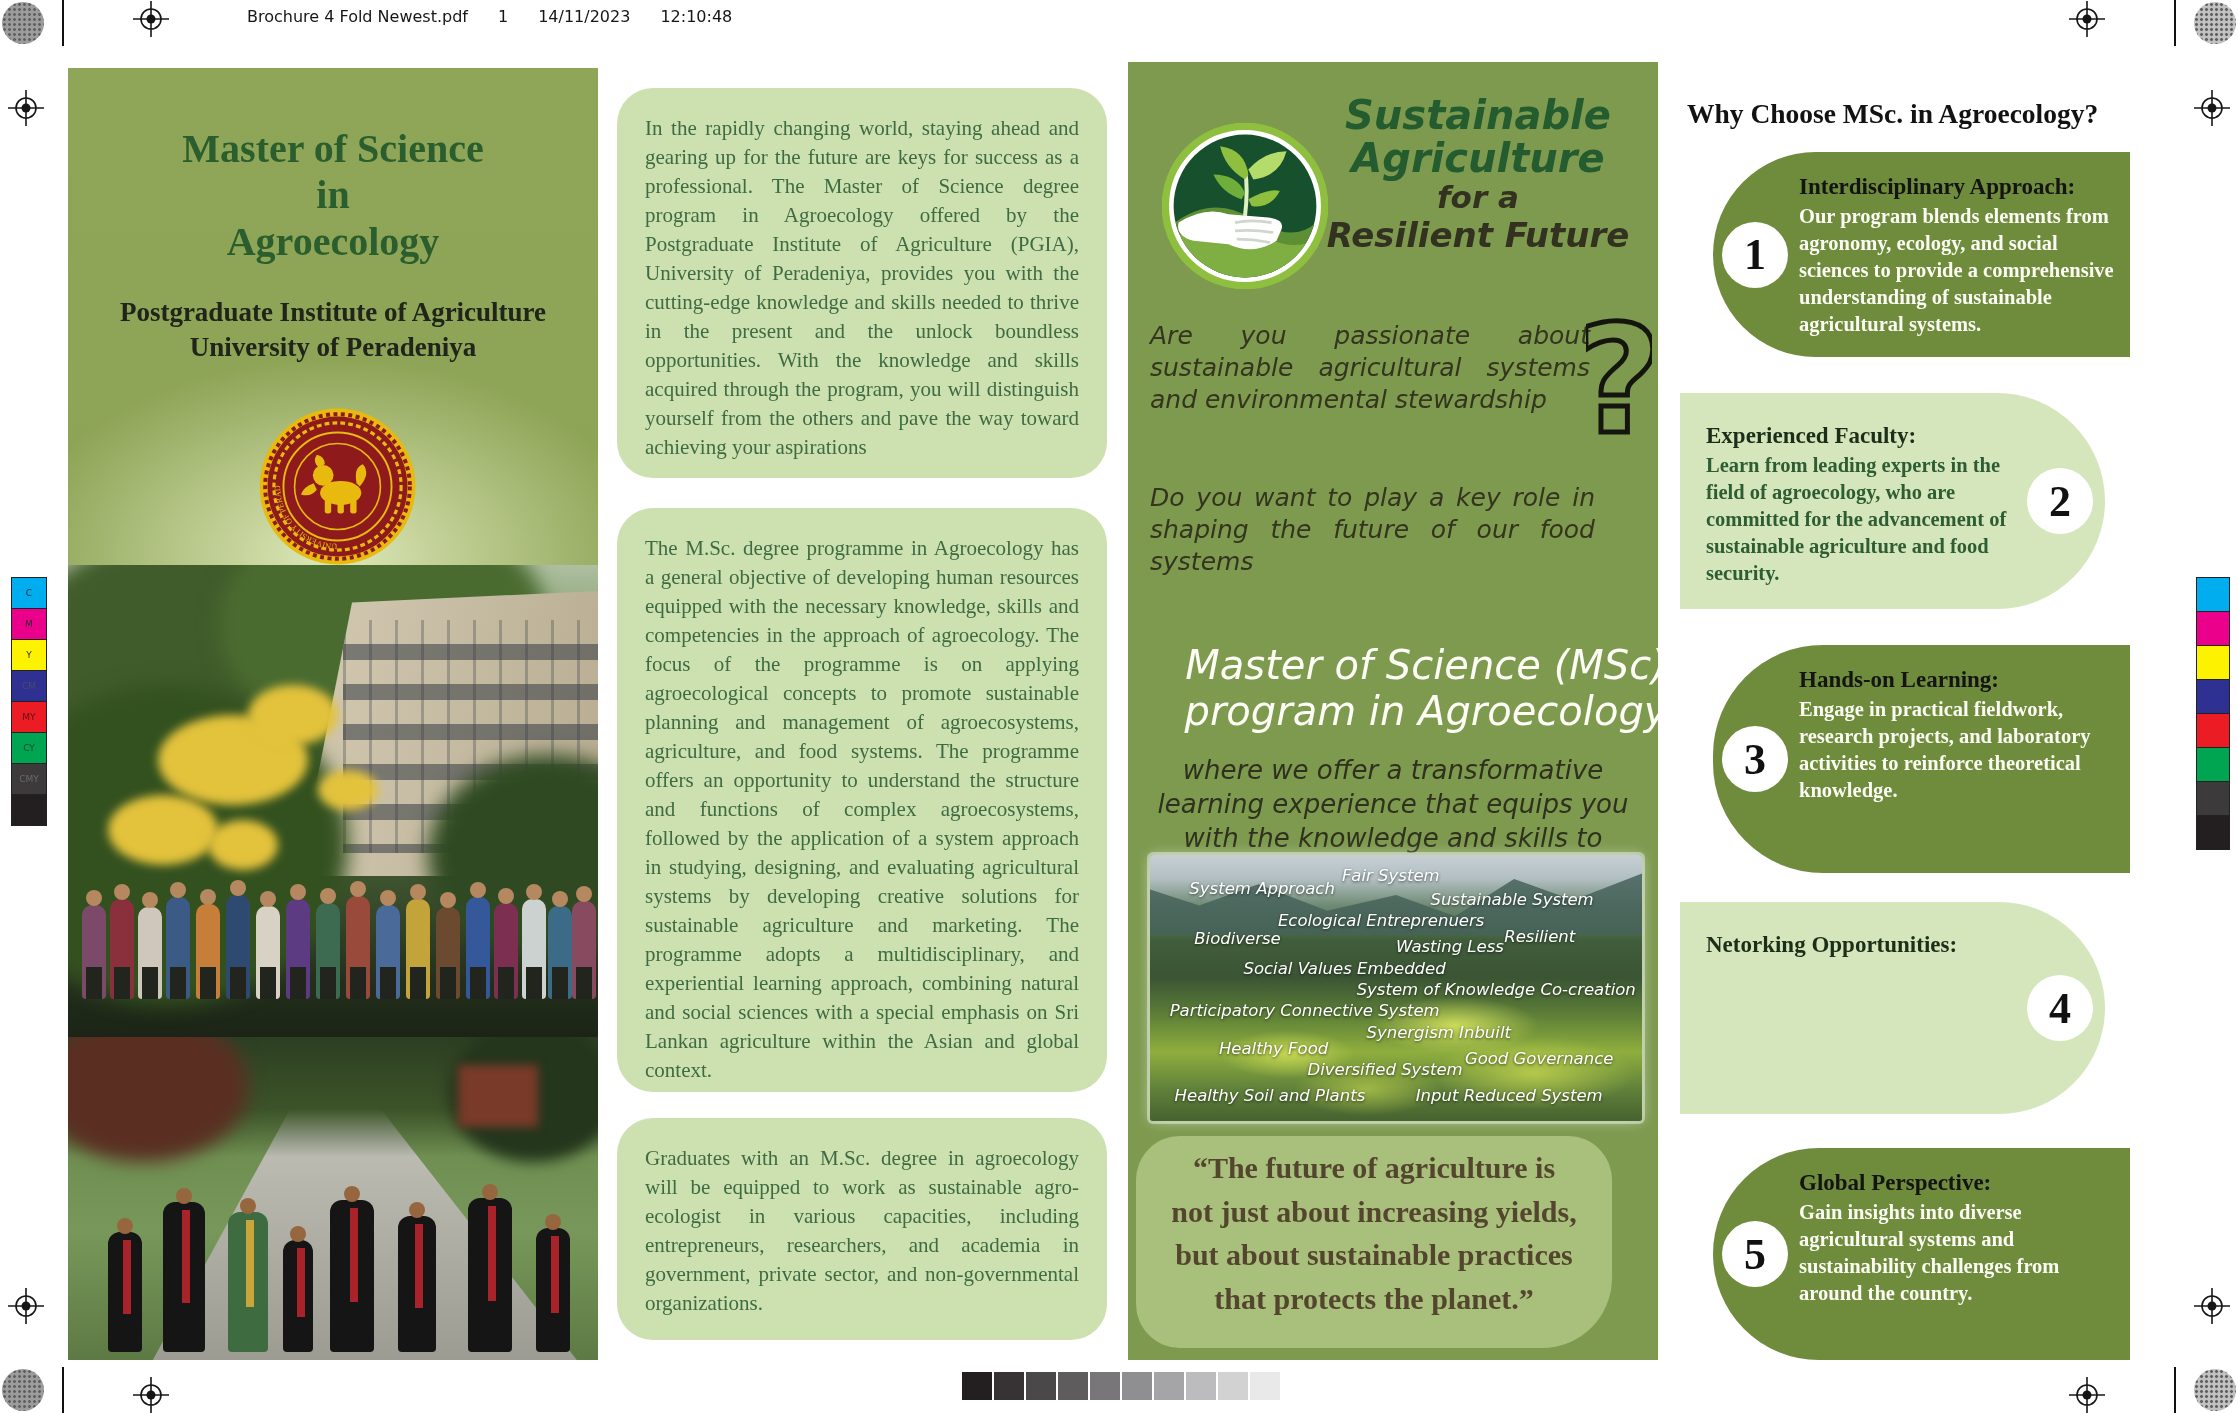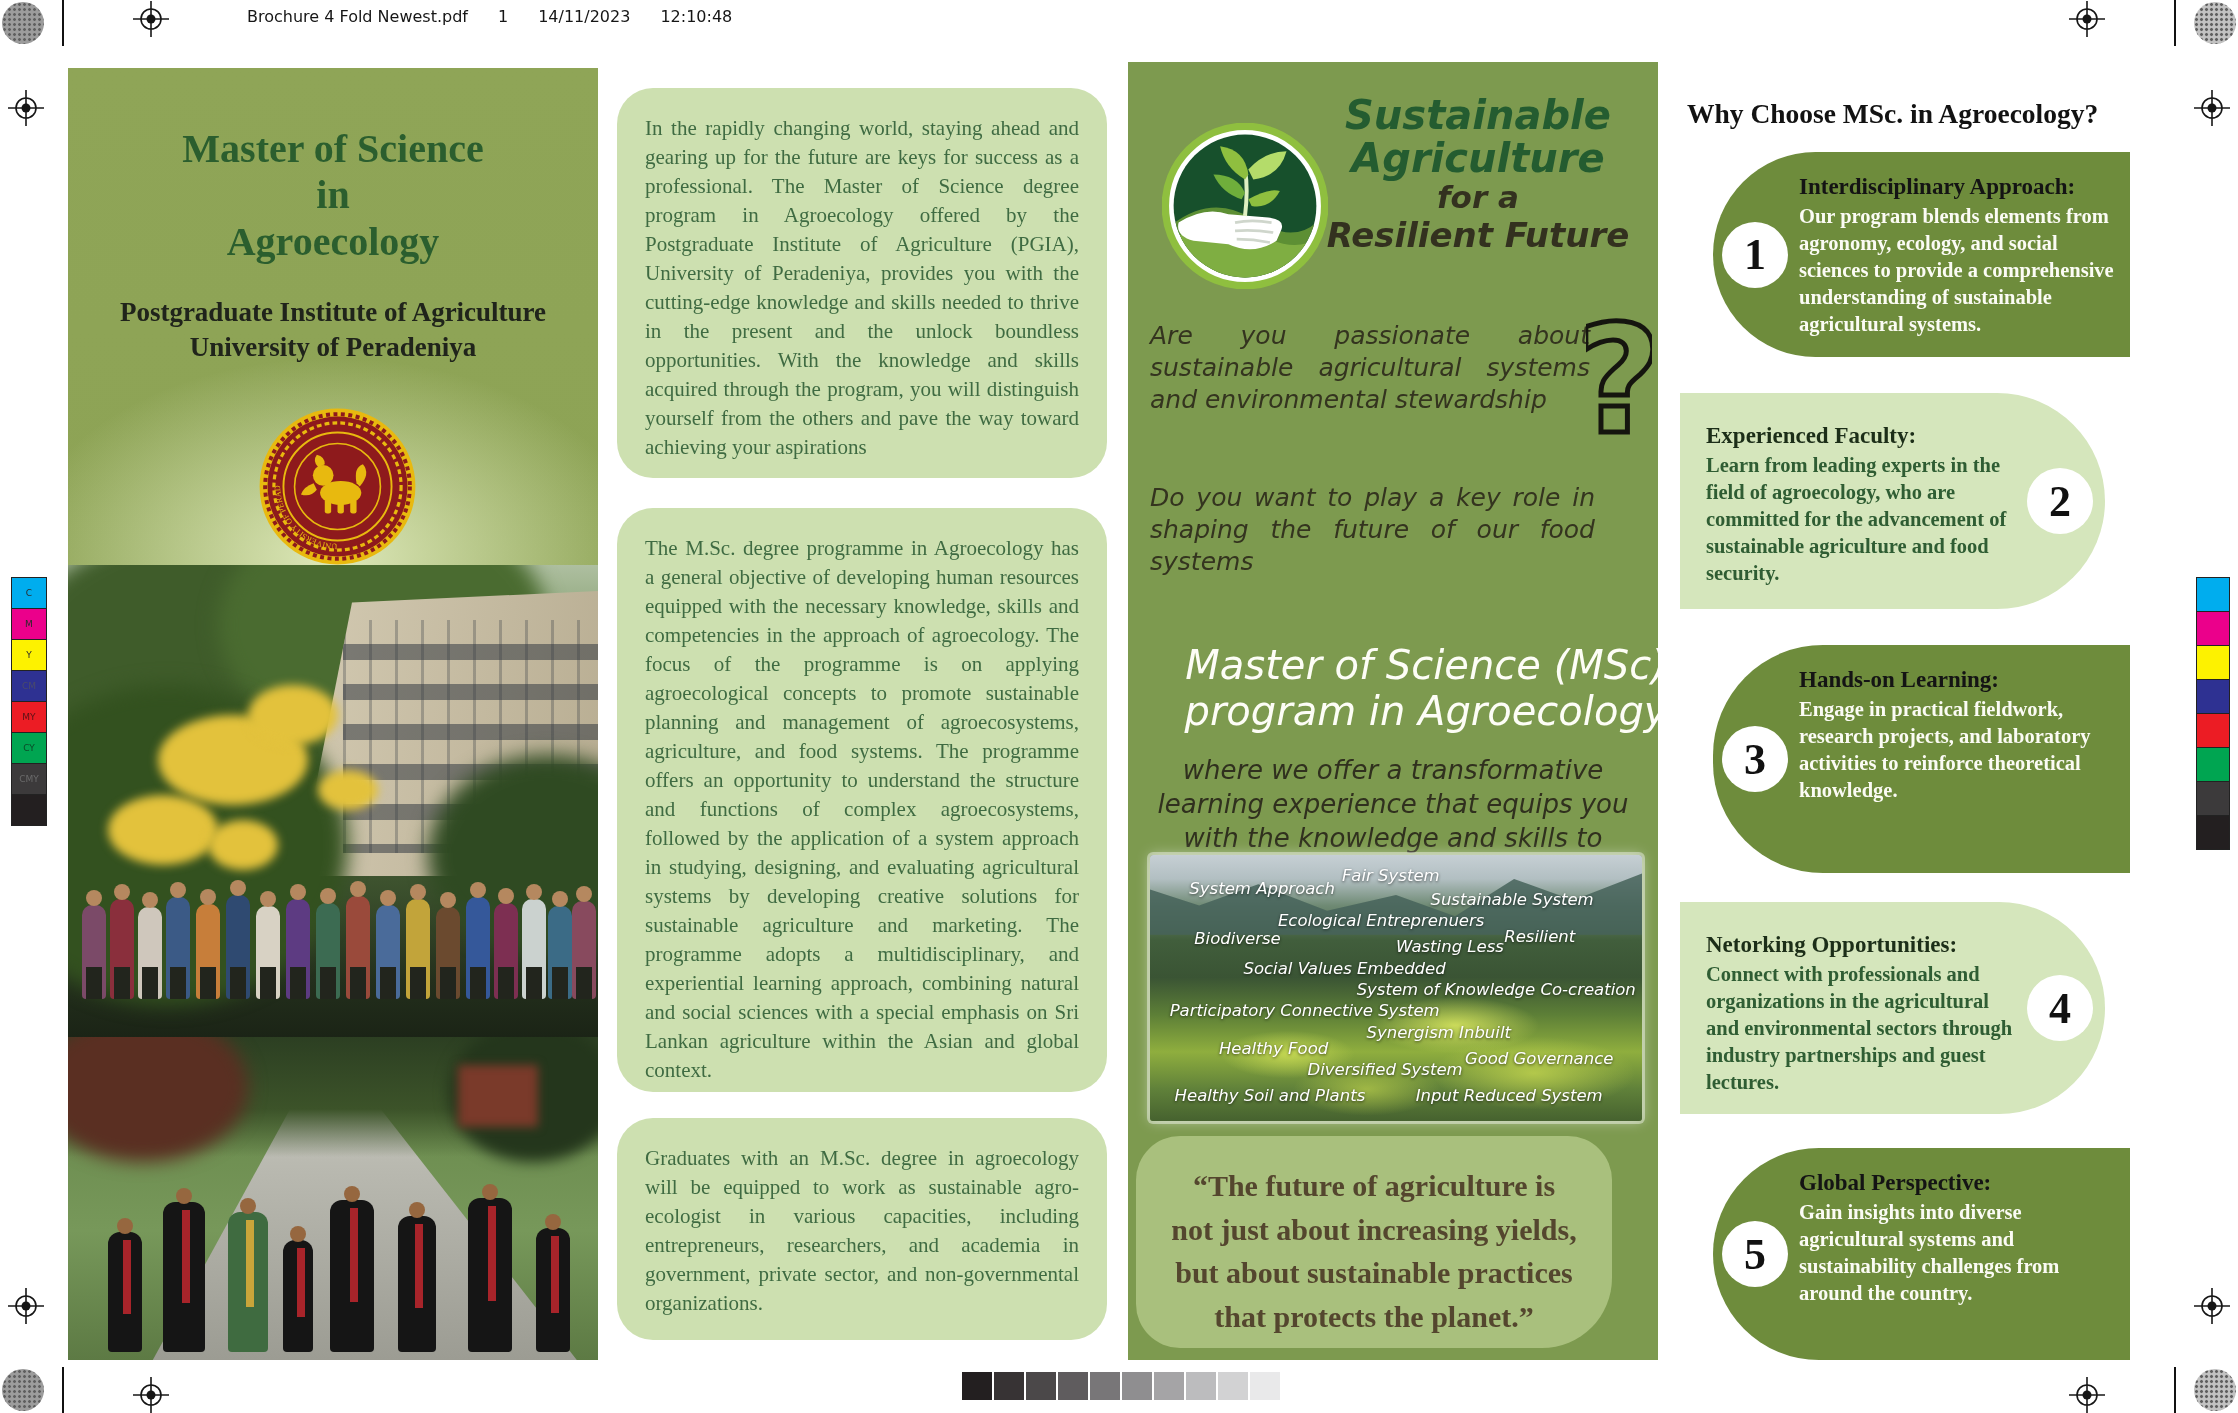--- a/index.html
+++ b/index.html
@@ -136,21 +136,21 @@
   .valley::before{content:"";position:absolute;inset:0;background:#47635a;opacity:.85;
           clip-path:polygon(0 30%,0 13%,10% 19%,22% 11%,36% 21%,50% 15%,62% 23%,74% 9%,86% 17%,100% 7%,100% 30%);}
   .valley::after{content:"";position:absolute;inset:0;background:
      radial-gradient(ellipse 120px 40px at 62% 64%, rgba(219,232,96,.85), transparent 70%),
      radial-gradient(ellipse 95px 34px at 28% 75%, rgba(208,224,86,.8), transparent 70%),
      radial-gradient(ellipse 145px 52px at 78% 82%, rgba(200,217,80,.75), transparent 70%),
      radial-gradient(ellipse 105px 38px at 44% 88%, rgba(186,206,74,.7), transparent 70%);}
   .wc{position:absolute;color:#fff;font-size:16.5px;font-family:"DejaVu Sans",sans-serif;
       font-style:italic;text-shadow:0 1px 3px rgba(0,0,0,.65);white-space:nowrap;z-index:2;}
   .quotebox{position:absolute;left:8px;top:1074px;width:476px;height:212px;background:#a9c07d;
-            border-radius:44px 44px 70px 44px;display:flex;align-items:flex-end;justify-content:center;
+            border-radius:44px 44px 70px 44px;display:flex;align-items:flex-start;justify-content:center;
             padding:10px 34px;box-sizing:border-box;}
   .quote{font-size:30px;font-weight:bold;color:#54462e;text-align:center;line-height:1.45;}
 
   
   .p4head{position:absolute;left:1687px;top:98px;font-size:27.5px;font-weight:bold;color:#121212;}
   .item{position:absolute;box-sizing:border-box;font-weight:bold;}
   .item .num{position:absolute;width:66px;height:66px;border-radius:50%;background:#fff;
              display:flex;align-items:center;justify-content:center;font-size:44px;color:#111;
              font-weight:bold;}
   .item .ttl{display:block;font-size:23px;margin-bottom:3px;}
@@ -479,21 +479,20 @@
     <span class="bod">Learn from leading experts in the field of agroecology, who are committed for the advancement of sustainable agriculture and food security.</span>
   </div>
   <div class="item dark i3">
     <span class="num">3</span>
     <span class="ttl">Hands-on Learning:</span>
     <span class="bod">Engage in practical fieldwork, research projects, and laboratory activities to reinforce theoretical knowledge.</span>
   </div>
   <div class="item light i4">
     <span class="num">4</span>
     <span class="ttl">Netorking Opportunities:</span>
-    <span class="bod">Connect with professionals and organizations in the agricultural and environmental sectors through industry partnerships and guest lectures.</span>
   </div>
   <div class="item dark i5">
     <span class="num">5</span>
     <span class="ttl">Global Perspective:</span>
     <span class="bod">Gain insights into diverse agricultural systems and sustainability challenges from around the country.</span>
   </div>
 
 </div>
 
 </body></html>

